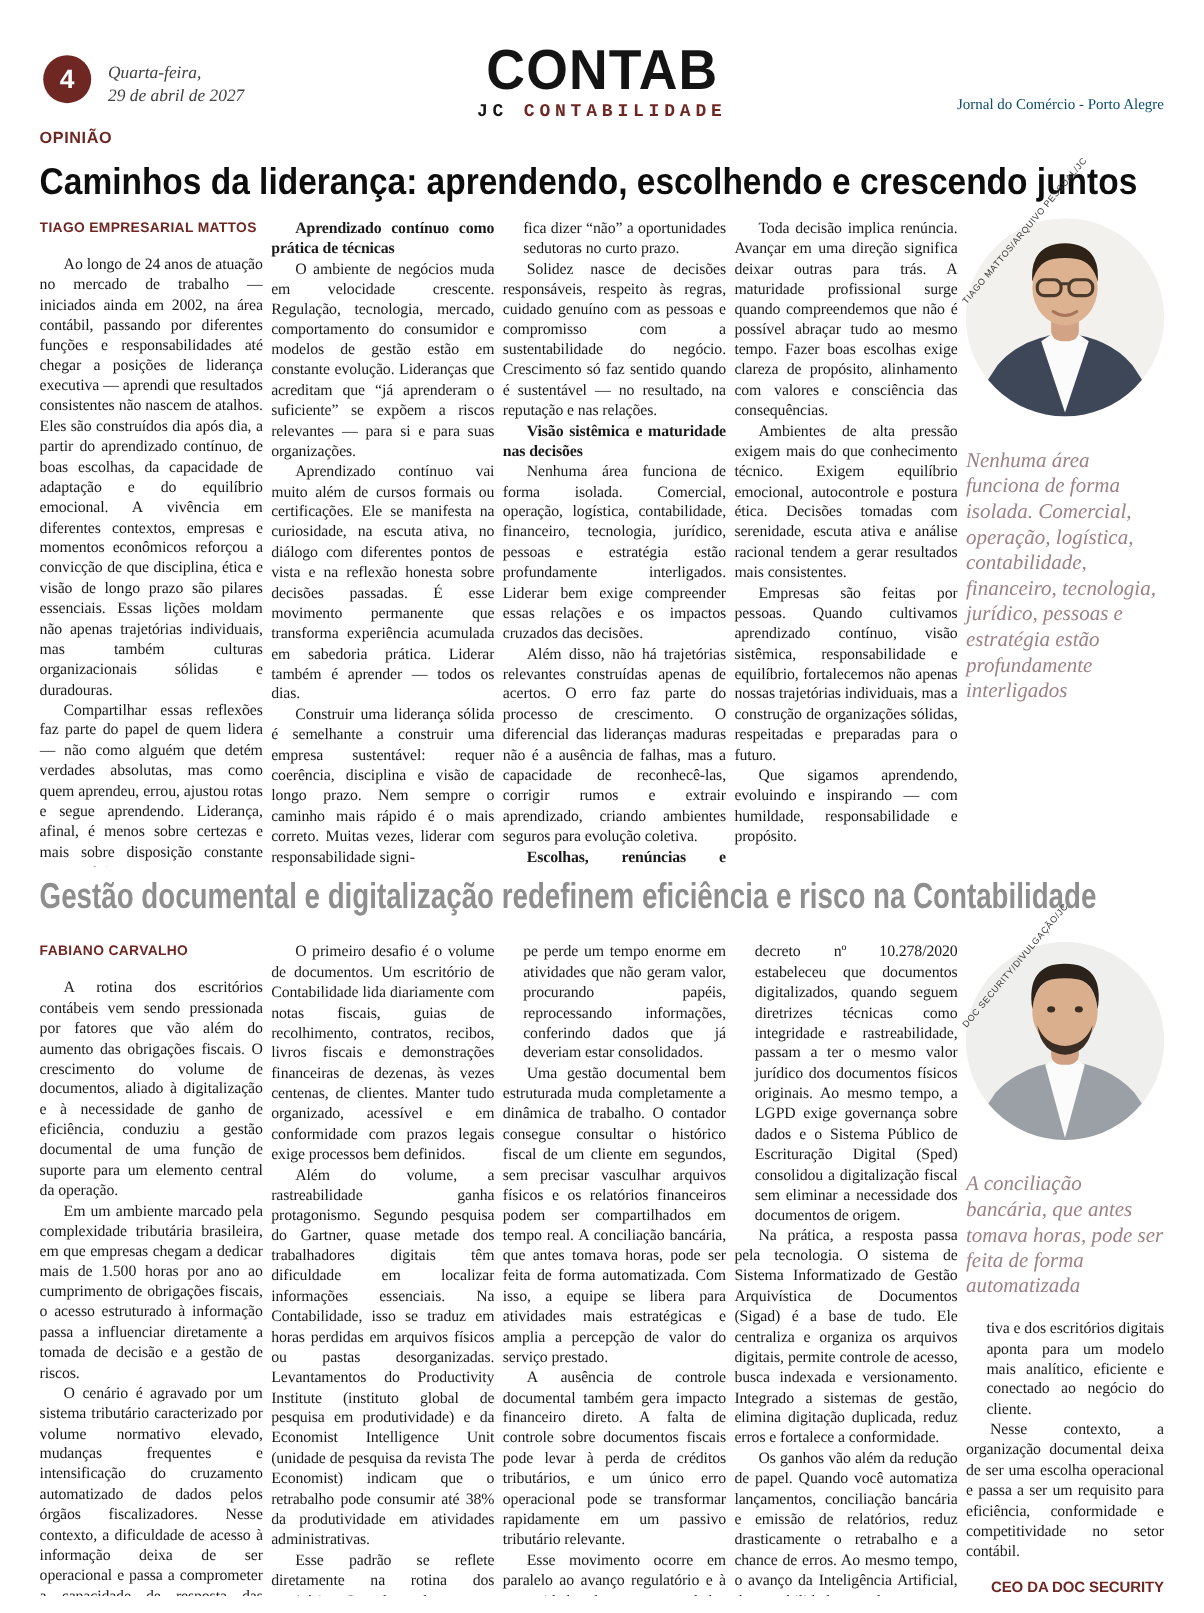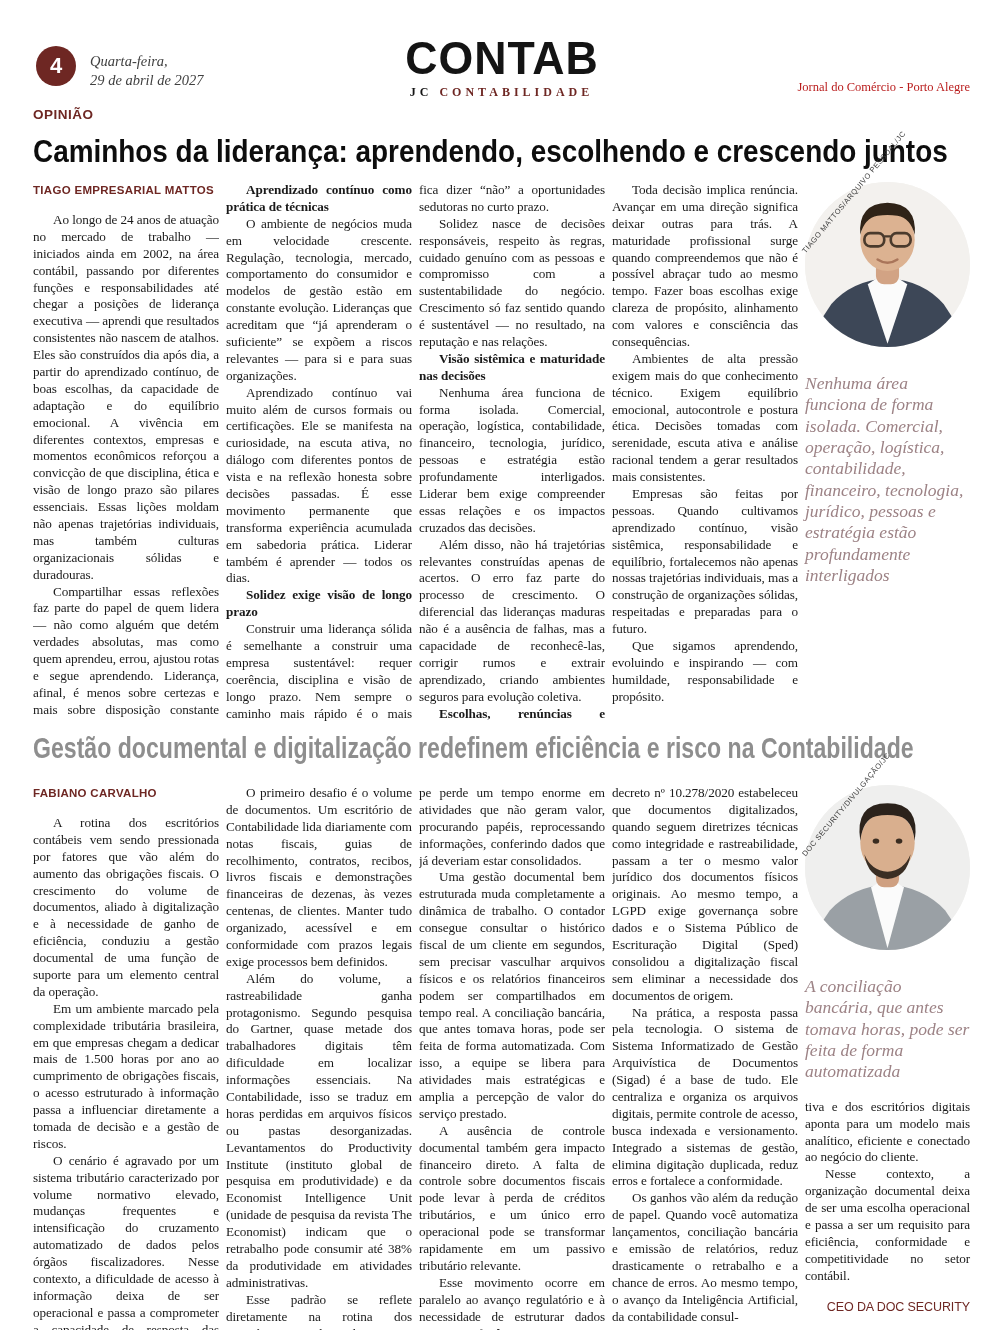--- a/index.html
+++ b/index.html
@@ -6,45 +6,45 @@
   .page{position:relative;width:1003px;height:1344px;background:#fff;overflow:hidden;
         font-family:"Liberation Serif", serif;color:#1a1a1a;}
   
   .pagenum{position:absolute;left:36px;top:46px;width:40px;height:40px;border-radius:50%;
            background:#6e2723;color:#fff;font-family:"Liberation Sans",sans-serif;
            font-weight:bold;font-size:22px;display:flex;align-items:center;justify-content:center;}
   .dateblock{position:absolute;left:90px;top:52px;font-style:italic;font-size:14.5px;line-height:1.3;color:#404040;}
   .masthead{position:absolute;left:50%;transform:translateX(-50%);top:34px;text-align:center;width:420px;}
   .masthead-main{font-family:"Liberation Sans",sans-serif;font-weight:bold;font-size:47px;
                  letter-spacing:1px;color:#141414;transform:scaleX(0.95);transform-origin:center;line-height:1;}
-  .masthead-sub{margin-top:4px;font-family:Liberation Serif, serif;font-weight:bold;
-                font-size:12px;letter-spacing:4px;}
+  .masthead-sub{margin-top:4px;font-family:Liberation Mono, monospace;font-weight:bold;
+                font-size:15px;letter-spacing:4px;}
   .masthead-sub .jc{color:#141414;}
   .masthead-sub .contab{color:#6e2723;}
-  .edition{position:absolute;right:33px;top:80px;font-size:12.5px;color:#b91c1c;}
+  .edition{position:absolute;right:33px;top:80px;font-size:12.5px;color:#0c4a6e;}
   .section-label{position:absolute;left:33px;top:107px;font-family:"Liberation Sans",sans-serif;
                  font-weight:bold;font-size:13.5px;letter-spacing:0.5px;color:#6e2723;}
   
   .headline{position:absolute;left:33px;white-space:nowrap;font-family:"Liberation Sans",sans-serif;
             font-weight:bold;transform-origin:left center;}
   .headline1{top:134px;font-size:31px;color:#0d0d0d;transform:scaleX(0.90);}
   .headline2{top:731px;font-size:30px;color:#8e8e8e;transform:scaleX(0.77);}
   
   .row{position:absolute;left:33px;width:937px;display:flex;gap:7px;}
   .row1{top:182px;height:540px;}
   .row2{top:785px;height:545px;}
   .col{flex:0 0 186px;width:186px;overflow:hidden;}
   .rail{flex:1 1 auto;position:relative;}
   .byline{font-family:"Liberation Sans",sans-serif;font-weight:bold;font-size:11.5px;
           letter-spacing:0.3px;color:#6e2723;margin:2px 0 16px 0;}
   .blk{margin:0;text-align:justify;font-size:13.2px;line-height:1.28;letter-spacing:-0.1px;}
   .blk-p{text-indent:20px;}
-  .blk-c{text-indent:0;}
+  .blk-c{text-indent:0;margin-left:17px;}
   .blk-h{text-indent:20px;font-weight:bold;}
-  .blk-sig{font-family:"Liberation Sans",sans-serif;font-weight:normal;font-size:12.5px;
+  .blk-sig{font-family:"Liberation Sans",sans-serif;font-weight:bold;font-size:12.5px;
            color:#6e2723;text-align:right;text-indent:0;margin-top:14px;line-height:1.35;}
   
   .photo{width:165px;height:165px;border-radius:50%;overflow:hidden;background:#f3f2ef;}
   .photo svg{display:block;width:100%;height:100%;}
   .credit{position:absolute;font-family:"Liberation Sans",sans-serif;font-size:7.5px;
           letter-spacing:0.5px;color:#3c3c3c;white-space:nowrap;transform:rotate(-50deg);
           transform-origin:left bottom;}
   .credit1{left:2px;top:64px;}
   .credit2{left:2px;top:64px;}
   .pullquote{font-style:italic;font-size:17.5px;line-height:1.22;color:#9c8285;margin-top:26px;
@@ -80,21 +80,20 @@
       <div>
           <p class="blk blk-p">Ao longo de 24 anos de atuação no mercado de trabalho — iniciados ainda em 2002, na área contábil, passando por diferentes funções e responsabilidades até chegar a posições de liderança executiva — aprendi que resultados consistentes não nascem de atalhos. Eles são construídos dia após dia, a partir do aprendizado contínuo, de boas escolhas, da capacidade de adaptação e do equilíbrio emocional. A vivência em diferentes contextos, empresas e momentos econômicos reforçou a convicção de que disciplina, ética e visão de longo prazo são pilares essenciais. Essas lições moldam não apenas trajetórias individuais, mas também culturas organizacionais sólidas e duradouras.</p>
           <p class="blk blk-p">Compartilhar essas reflexões faz parte do papel de quem lidera — não como alguém que detém verdades absolutas, mas como quem aprendeu, errou, ajustou rotas e segue aprendendo. Liderança, afinal, é menos sobre certezas e mais sobre disposição constante para evoluir.</p>
         </div>
     </div>
     <div class="col">
       <div>
           <p class="blk blk-h">Aprendizado contínuo como prática de técnicas</p>
           <p class="blk blk-p">O ambiente de negócios muda em velocidade crescente. Regulação, tecnologia, mercado, comportamento do consumidor e modelos de gestão estão em constante evolução. Lideranças que acreditam que “já aprenderam o suficiente” se expõem a riscos relevantes — para si e para suas organizações.</p>
           <p class="blk blk-p">Aprendizado contínuo vai muito além de cursos formais ou certificações. Ele se manifesta na curiosidade, na escuta ativa, no diálogo com diferentes pontos de vista e na reflexão honesta sobre decisões passadas. É esse movimento permanente que transforma experiência acumulada em sabedoria prática. Liderar também é aprender — todos os dias.</p>
-          <p class="blk blk-h">Solidez exige visão de longo prazo</p>
           <p class="blk blk-p">Construir uma liderança sólida é semelhante a construir uma empresa sustentável: requer coerência, disciplina e visão de longo prazo. Nem sempre o caminho mais rápido é o mais correto. Muitas vezes, liderar com responsabilidade signi-</p>
         </div>
     </div>
     <div class="col">
       <div>
           <p class="blk blk-c">fica dizer “não” a oportunidades sedutoras no curto prazo.</p>
           <p class="blk blk-p">Solidez nasce de decisões responsáveis, respeito às regras, cuidado genuíno com as pessoas e compromisso com a sustentabilidade do negócio. Crescimento só faz sentido quando é sustentável — no resultado, na reputação e nas relações.</p>
           <p class="blk blk-h">Visão sistêmica e maturidade nas decisões</p>
           <p class="blk blk-p">Nenhuma área funciona de forma isolada. Comercial, operação, logística, contabilidade, financeiro, tecnologia, jurídico, pessoas e estratégia estão profundamente interligados. Liderar bem exige compreender essas relações e os impactos cruzados das decisões.</p>
           <p class="blk blk-p">Além disso, não há trajetórias relevantes construídas apenas de acertos. O erro faz parte do processo de crescimento. O diferencial das lideranças maduras não é a ausência de falhas, mas a capacidade de reconhecê-las, corrigir rumos e extrair aprendizado, criando ambientes seguros para evolução coletiva.</p>

